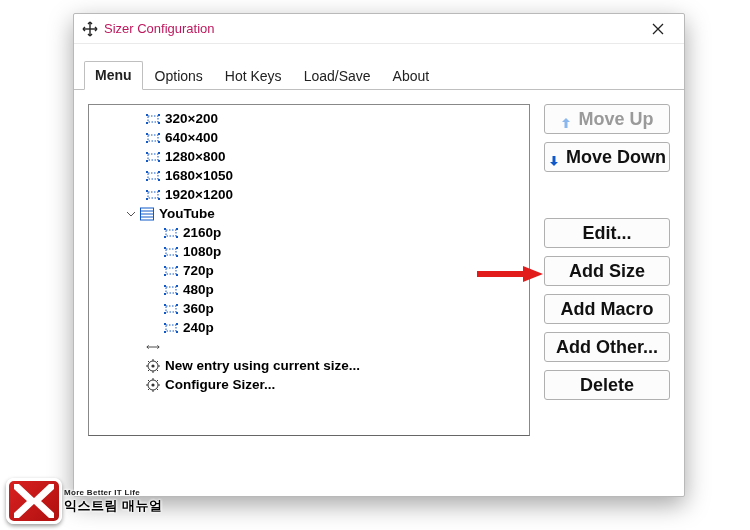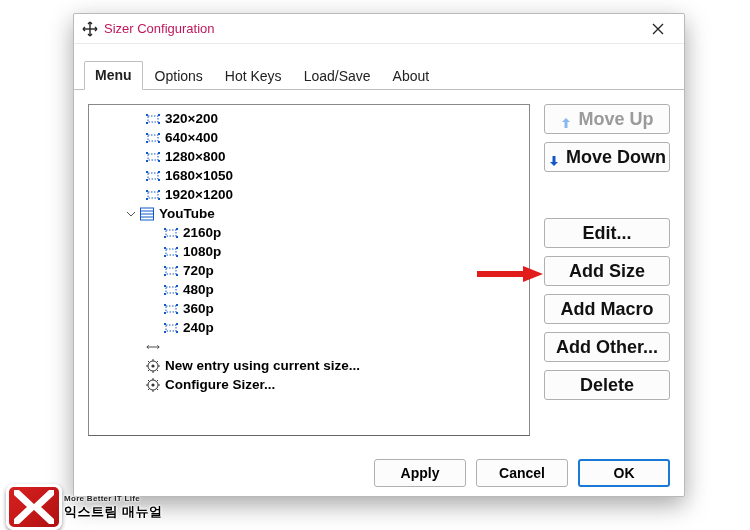--- a/index.html
+++ b/index.html
@@ -160,21 +160,21 @@
   }
   
   .annot {
     position: absolute;
     left: 475px; top: 264px;
     pointer-events: none;
   }
   
   .watermark {
     position: absolute;
-    left: 6px; bottom: 0;
+    left: 6px; bottom: 6px;
     display: flex;
     align-items: center;
     gap: 2px;
   }
   .wm-badge {
     width: 56px; height: 46px;
     background: linear-gradient(135deg,#d92020,#b01010);
     border: 3px solid #fff;
     border-radius: 8px;
     box-shadow: 0 2px 4px rgba(0,0,0,0.4);
@@ -456,25 +456,20 @@
         </div>
       <div class="btn">
           <span>Add Other...</span>
         </div>
       <div class="btn">
           <span>Delete</span>
         </div>
     </div>
   </div>
 
-  <div class="bottombar">
-    <div class="bbtn">Apply</div>
-    <div class="bbtn">Cancel</div>
-    <div class="bbtn primary">OK</div>
-  </div>
 </div>
 
 <svg class="annot" width="70" height="20">
   <line x1="2" y1="10" x2="50" y2="10" stroke="#e21b1b" stroke-width="6"></line>
   <polygon points="48,2 68,10 48,18" fill="#e21b1b"></polygon>
 </svg>
 
 <div class="watermark">
   <div class="wm-badge">
     <svg viewBox="0 0 40 34" width="40" height="34">

